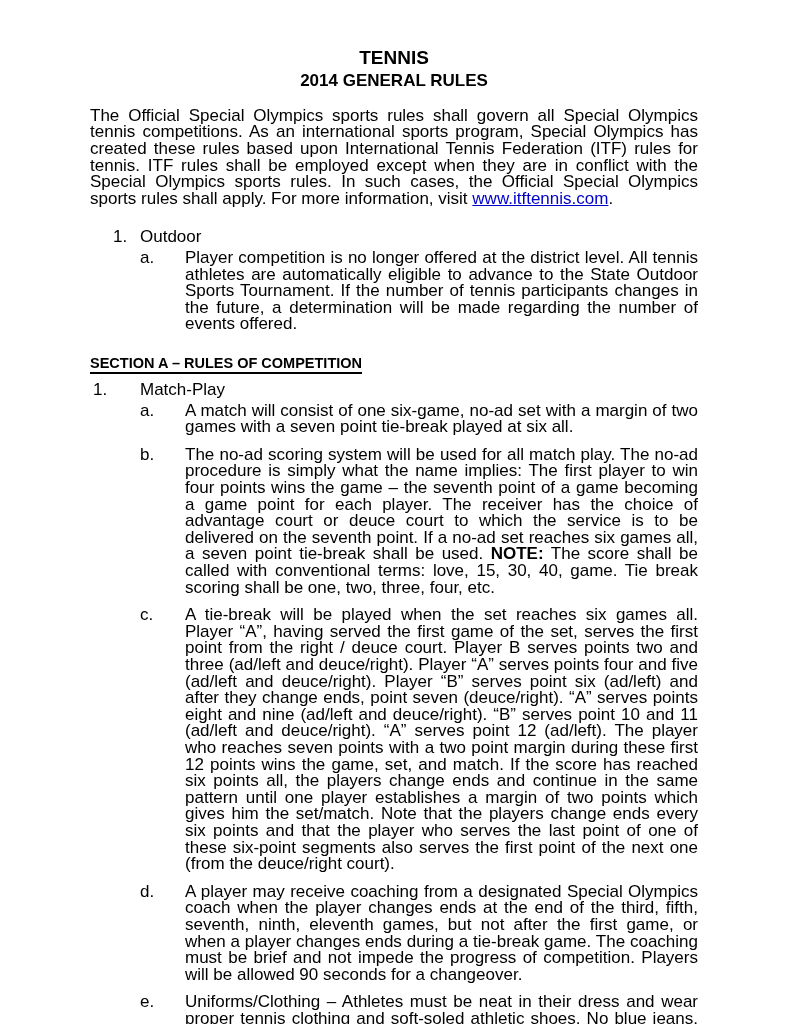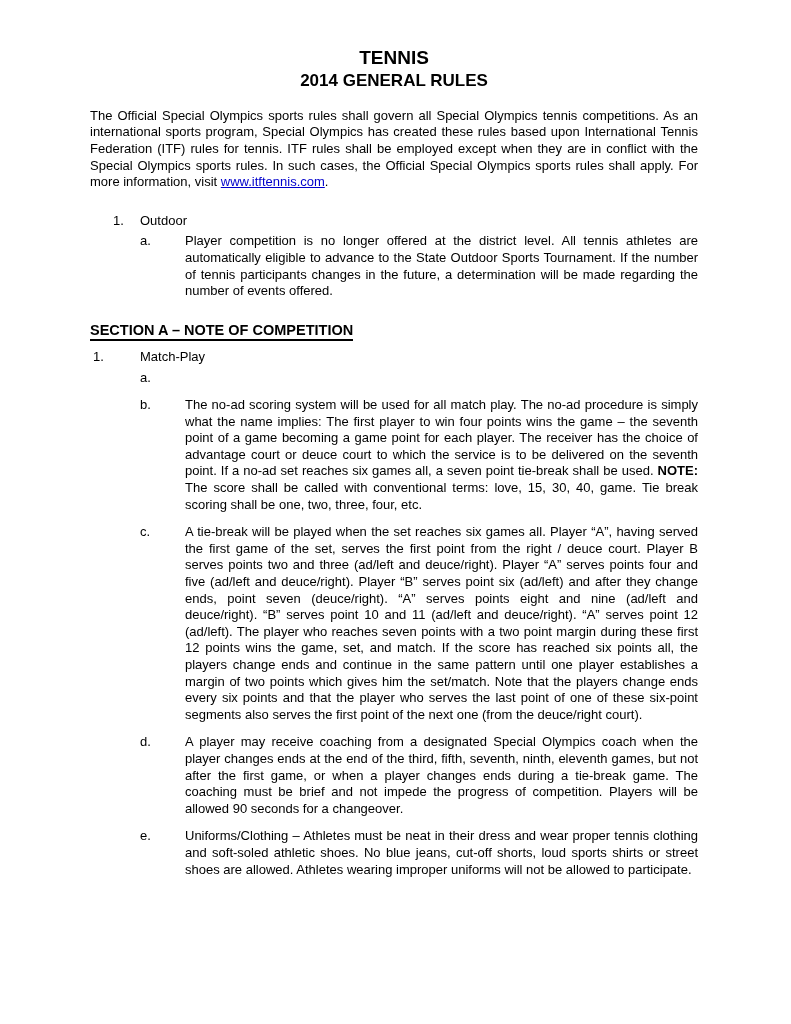--- a/index.html
+++ b/index.html
@@ -32,21 +32,21 @@
     margin: 0;
     line-height: 1.25;
   }
   .doc-subtitle {
     font-size: 17px;
     font-weight: bold;
     margin: 0;
     line-height: 1.3;
   }
   .body-text {
-    font-size: 13px;
+    font-size: 17px;
     line-height: 16.6px;
   }
   .justify {
     text-align: justify;
   }
   .intro {
     margin: 0 0 22px 0;
   }
   .link {
     color: #0000cc;
@@ -119,30 +119,31 @@
     <span class="num-cell-inner">1.</span>
     <span>Outdoor</span>
   </div>
 
   <div class="body-text sub-row">
     <span class="letter-cell">a.</span>
     <div class="sub-text justify">Player competition is no longer offered at the district level.  All tennis athletes are automatically eligible to advance to the State Outdoor Sports Tournament. If the number of tennis participants changes in the future, a determination will be made regarding the number of events offered.</div>
   </div>
 
   <div class="section-heading">
-    <span class="heading-underline">SECTION A – NOTE OF COMPETITION</span>
+    <span class="heading-underline">SECTION A – RULES OF COMPETITION</span>
   </div>
 
   <div class="body-text num-row">
     <span class="num-cell-outer">1.</span>
     <span>Match-Play</span>
   </div>
 
   <div class="body-text sub-row">
     <span class="letter-cell">a.</span>
+    <div class="sub-text justify">A match will consist of one six-game, no-ad set with a margin of two games with a seven point tie-break played at six all.</div>
   </div>
 
   <div class="body-text sub-row">
     <span class="letter-cell">b.</span>
     <div class="sub-text justify"><span>The no-ad scoring system will be used for all match play. The no-ad procedure is simply what the name implies: The first player to win four points wins the game – the seventh point of a game becoming a game point for each player. The receiver has the choice of advantage court or deuce court to which the service is to be delivered on the seventh point. If a no-ad set reaches six games all, a seven point tie-break shall be used.  </span><span class="bold">NOTE:</span><span> The score shall be called with conventional terms: love, 15, 30, 40, game. Tie break scoring shall be one, two, three, four, etc.</span></div>
   </div>
 
   <div class="body-text sub-row">
     <span class="letter-cell">c.</span>
     <div class="sub-text justify">A tie-break will be played when the set reaches six games all.  Player “A”, having served the first game of the set, serves the first point from the right / deuce court. Player B serves points two and three (ad/left and deuce/right). Player “A” serves points four and five (ad/left and deuce/right). Player “B” serves point six (ad/left) and after they change ends, point seven (deuce/right). “A” serves points eight and nine (ad/left and deuce/right). “B” serves point 10 and 11 (ad/left and deuce/right). “A” serves point 12 (ad/left). The player who reaches seven points with a two point margin during these first 12 points wins the game, set, and match. If the score has reached six points all, the players change ends and continue in the same pattern until one player establishes a margin of two points which gives him the set/match. Note that the players change ends every six points and that the player who serves the last point of one of these six-point segments also serves the first point of the next one (from the deuce/right court).</div>

